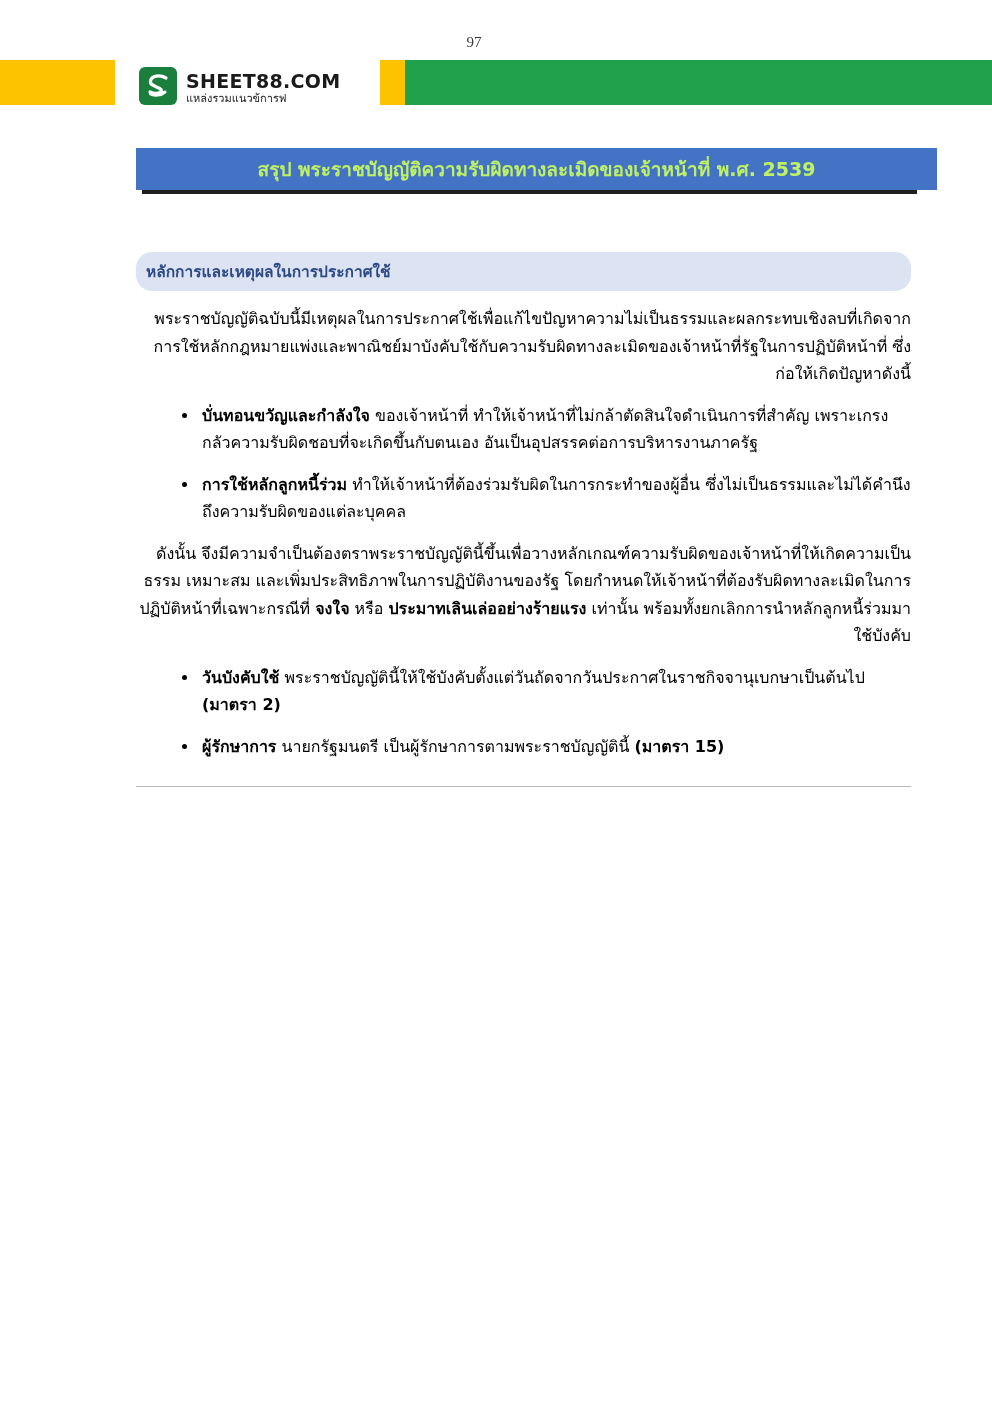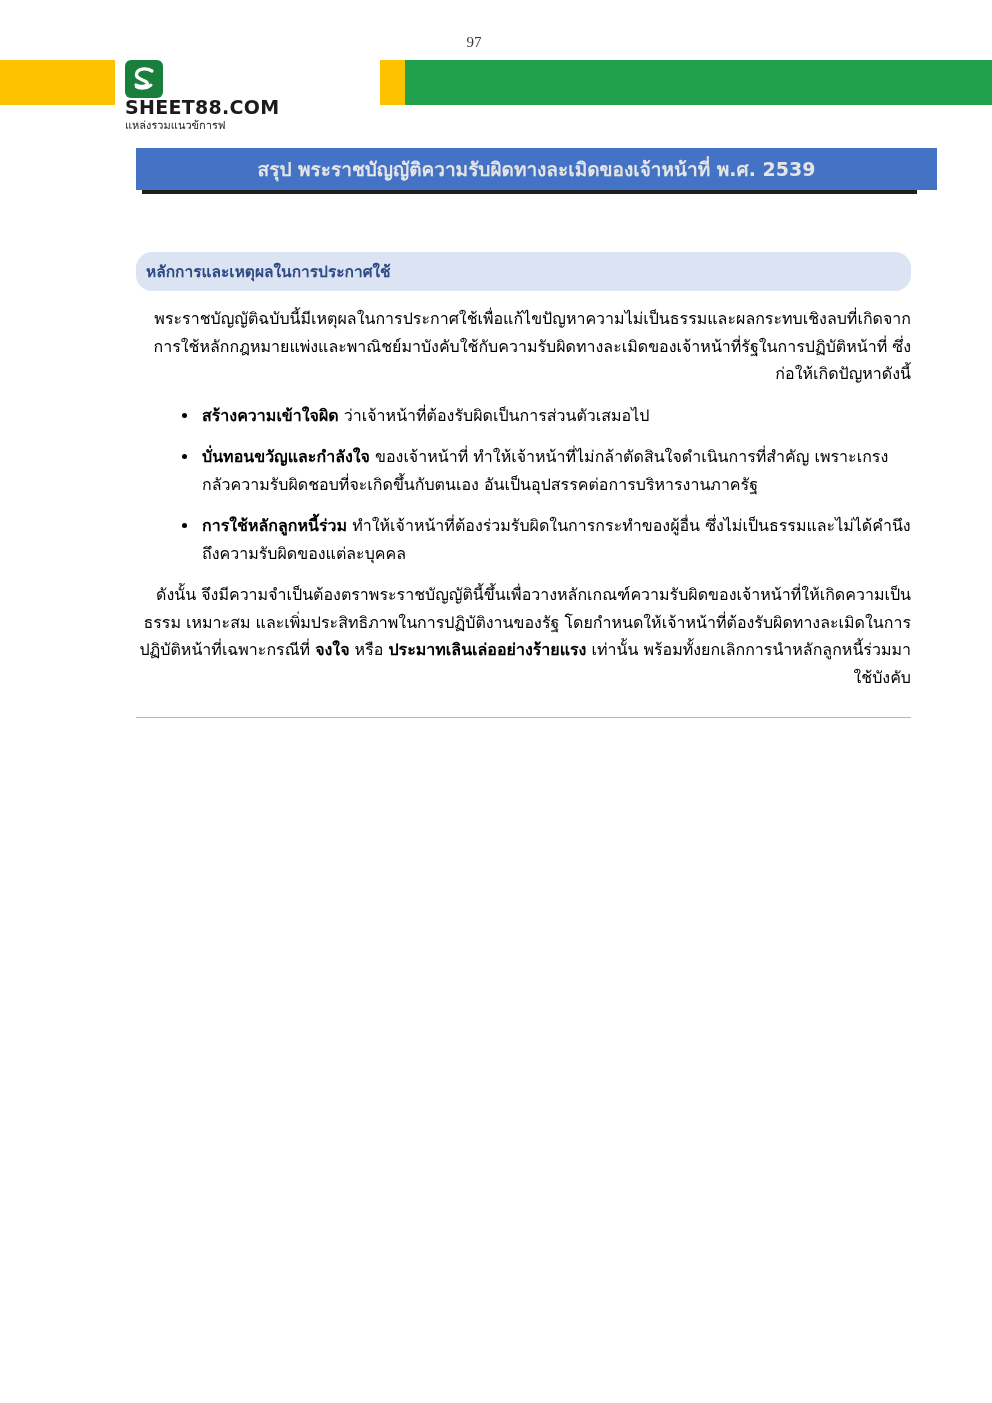--- a/index.html
+++ b/index.html
@@ -39,24 +39,23 @@
     align-items: stretch;
   }
   .band-yellow-left {
     width: 115px;
     background: #fdc300;
   }
   .band-logo-block {
     width: 265px;
     background: #ffffff;
     display: flex;
-    align-items: flex-start;
-    padding-left: 10px;
+    align-items: flex-end;
+    padding-left: 24px;
     box-sizing: border-box;
-    flex-direction: column;
   }
   .band-yellow-mid {
     width: 25px;
     background: #fdc300;
   }
   .band-green {
     flex: 1 1 auto;
     background: #22a14c;
   }
 
@@ -95,21 +94,21 @@
     height: 42px;
     background: #1f1f1f;
   }
   .title-bar {
     position: absolute;
     top: 148px;
     left: 136px;
     width: 801px;
     height: 42px;
     background: #4472c4;
-    color: #e5e5e5;
+    color: #bef264;
     display: flex;
     align-items: center;
     justify-content: center;
     font-size: 19px;
     font-weight: bold;
   }
 
   
   .content {
     position: absolute;
@@ -201,30 +200,35 @@
 <div class="title-bar">สรุป พระราชบัญญัติความรับผิดทางละเมิดของเจ้าหน้าที่ พ.ศ. 2539</div>
 
 <div class="content">
 
   <div class="section-heading">หลักการและเหตุผลในการประกาศใช้</div>
 
   <p class="para">พระราชบัญญัติฉบับนี้มีเหตุผลในการประกาศใช้เพื่อแก้ไขปัญหาความไม่เป็นธรรมและผลกระทบเชิงลบที่เกิดจากการใช้หลักกฎหมายแพ่งและพาณิชย์มาบังคับใช้กับความรับผิดทางละเมิดของเจ้าหน้าที่รัฐในการปฏิบัติหน้าที่ ซึ่งก่อให้เกิดปัญหาดังนี้</p>
 
   <ul class="bullets">
     <li>
-      <b>สร้างความเข้าใจผิด</b><span> ว่าเจ้าหน้าที่ต้องรับผิดเป็นการส่วนตัวเสมอไป</span>
-    </li>
-    <li>
       <b>บั่นทอนขวัญและกำลังใจ</b><span> ของเจ้าหน้าที่ ทำให้เจ้าหน้าที่ไม่กล้าตัดสินใจดำเนินการที่สำคัญ เพราะเกรงกลัวความรับผิดชอบที่จะเกิดขึ้นกับตนเอง อันเป็นอุปสรรคต่อการบริหารงานภาครัฐ</span>
     </li>
     <li>
       <b>การใช้หลักลูกหนี้ร่วม</b><span> ทำให้เจ้าหน้าที่ต้องร่วมรับผิดในการกระทำของผู้อื่น ซึ่งไม่เป็นธรรมและไม่ได้คำนึงถึงความรับผิดของแต่ละบุคคล</span>
     </li>
   </ul>
 
   <p class="para">
     <span>ดังนั้น จึงมีความจำเป็นต้องตราพระราชบัญญัตินี้ขึ้นเพื่อวางหลักเกณฑ์ความรับผิดของเจ้าหน้าที่ให้เกิดความเป็นธรรม เหมาะสม และเพิ่มประสิทธิภาพในการปฏิบัติงานของรัฐ โดยกำหนดให้เจ้าหน้าที่ต้องรับผิดทางละเมิดในการปฏิบัติหน้าที่เฉพาะกรณีที่ </span><b>จงใจ</b><span> หรือ </span><b>ประมาทเลินเล่ออย่างร้ายแรง</b><span> เท่านั้น พร้อมทั้งยกเลิกการนำหลักลูกหนี้ร่วมมาใช้บังคับ</span>
   </p>
 
 
+  <ul class="bullets">
+    <li>
+      <b>วันบังคับใช้</b><span> พระราชบัญญัตินี้ให้ใช้บังคับตั้งแต่วันถัดจากวันประกาศในราชกิจจานุเบกษาเป็นต้นไป </span><b>(มาตรา 2)</b>
+    </li>
+    <li>
+      <b>ผู้รักษาการ</b><span> นายกรัฐมนตรี เป็นผู้รักษาการตามพระราชบัญญัตินี้ </span><b>(มาตรา 15)</b>
+    </li>
+  </ul>
 
   <div class="rule"></div>
 </div>
 
 </body></html>

